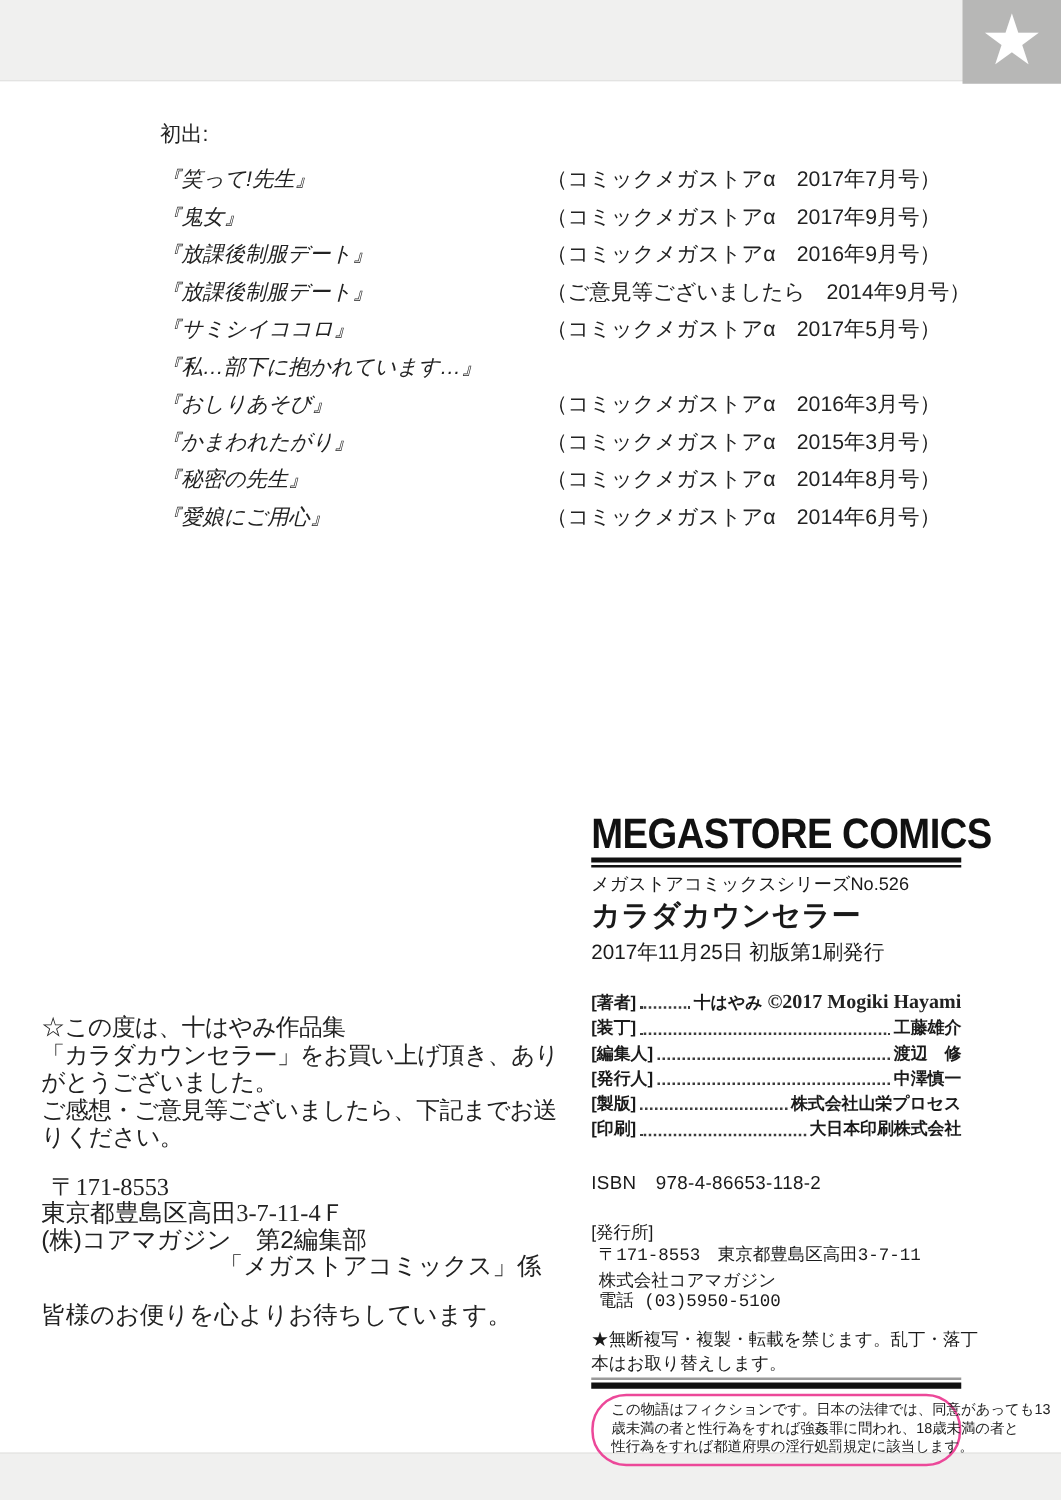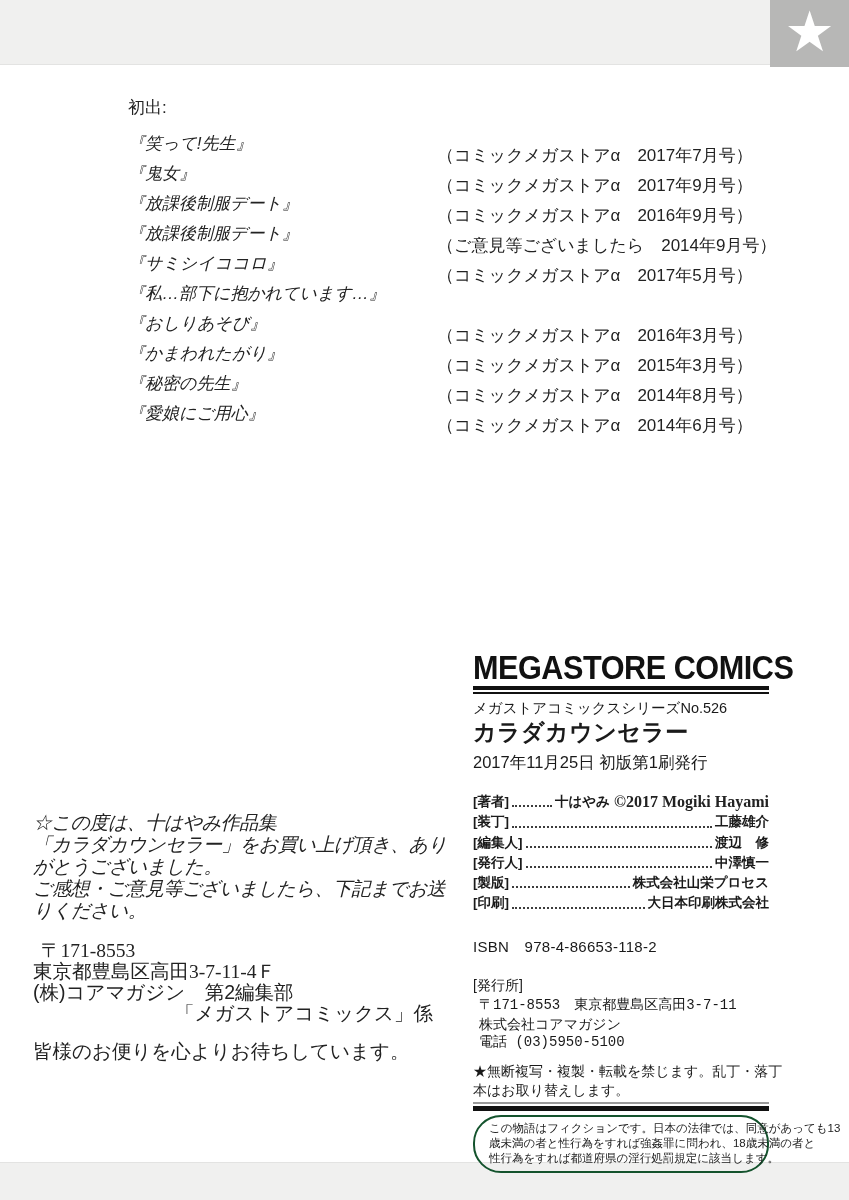--- a/index.html
+++ b/index.html
@@ -15,24 +15,24 @@
   .bottom-band{position:absolute;left:0;top:1162px;width:849px;height:38px;background:#f0f0ef;border-top:1px solid #e3e3e2;}
   .corner{position:absolute;left:770px;top:0;width:79px;height:67px;background:#b7b7b6;
     display:flex;align-items:center;justify-content:center;}
   .star{color:#ffffff;font-size:56px;line-height:1;margin-top:-4px;}
 
   
   .shoshutsu{position:absolute;left:128px;top:98px;font-size:17px;color:#222;line-height:20px;}
   .sh-header{margin-bottom:16px;}
   .sh-row{display:flex;height:30px;align-items:flex-start;white-space:nowrap;}
   .sh-title{width:309px;flex:none;font-style:italic;}
-  .sh-mag{flex:none;margin-top:12px;}
+  .sh-mag{flex:none;}
 
   
-  .thanks{position:absolute;left:33px;top:812px;font-size:19px;line-height:22px;color:#222;letter-spacing:-0.5px;white-space:nowrap;font-style:italic;}
+  .thanks{position:absolute;left:33px;top:812px;font-size:19px;line-height:22px;color:#222;letter-spacing:-0.5px;white-space:nowrap;}
   .mailaddr{position:absolute;left:33px;top:940px;font-size:19.5px;line-height:21px;color:#222;white-space:nowrap;}
   .mailaddr .serif{font-family:"Liberation Serif",serif;}
   .mailaddr .ind8{padding-left:8px;}
   .mailaddr .ind142{padding-left:142px;}
   .closing{position:absolute;left:33px;top:1038px;font-size:19.5px;color:#222;white-space:nowrap;}
 
   
   .colophon{position:absolute;left:473px;top:650px;width:296px;color:#1a1a1a;}
   .logo{font-weight:bold;font-size:34px;line-height:34px;letter-spacing:-0.5px;
     transform:scaleX(0.9);transform-origin:left center;white-space:nowrap;color:#111;}
@@ -46,21 +46,21 @@
   .leader{flex:1;border-bottom:2px dotted #3c3c3c;margin:0 3px 5px 3px;}
   .c-extra{font-family:"Liberation Serif",serif;font-size:16px;margin-left:4px;color:#222;}
   .isbn{margin-top:24px;font-size:15px;letter-spacing:0.3px;line-height:18px;}
   .publisher{margin-top:20px;font-size:14px;line-height:18.5px;}
   .p-label{margin-bottom:2px;}
   .p-line{padding-left:6px;white-space:nowrap;}
   .p-line.serif{font-family:Liberation Mono, monospace;}
   .notice{margin-top:10px;font-size:14px;line-height:19px;white-space:nowrap;}
   .rule-thin{margin-top:2px;height:2px;background:#9a9a9a;}
   .rule-thick{margin-top:2px;height:5px;background:#111;}
-  .disclaimer{margin-top:4px;border:2px solid #14532d;border-radius:28px;
+  .disclaimer{margin-top:4px;border:2px solid #ec4899;border-radius:28px;
     padding:4px 10px 5px 14px;font-size:11.5px;line-height:15px;color:#222;white-space:nowrap;}
 </style>
 </head>
 <body>
 
 <div class="page">
 
   <div class="top-band"></div>
   <div class="corner">
     <span class="star">★</span>

